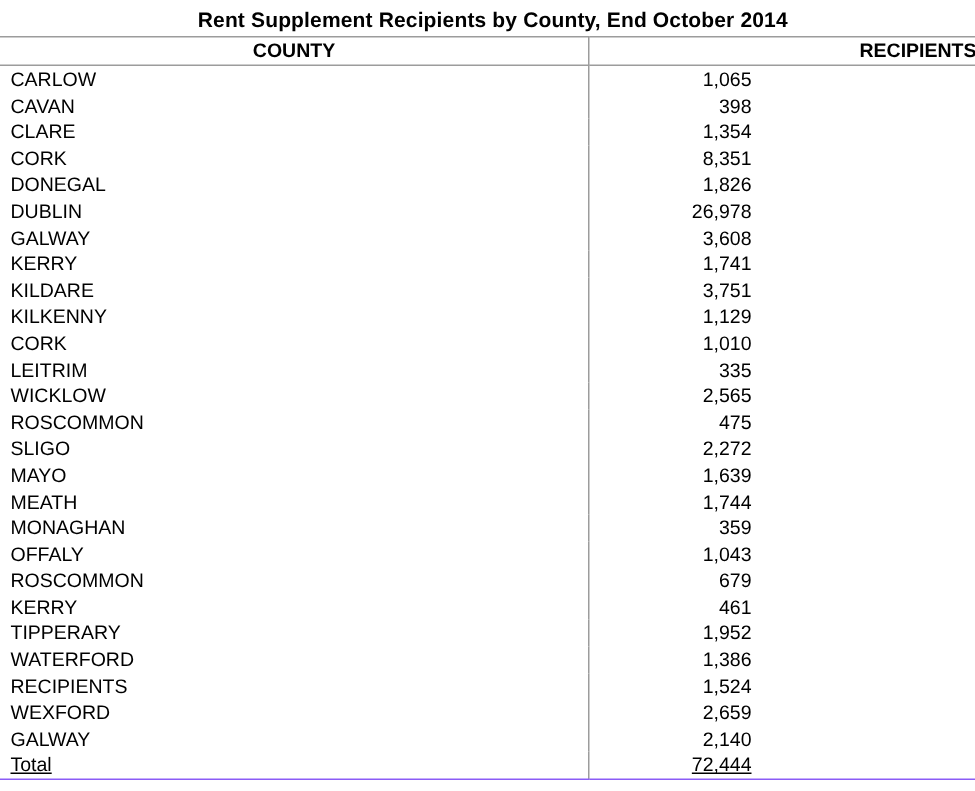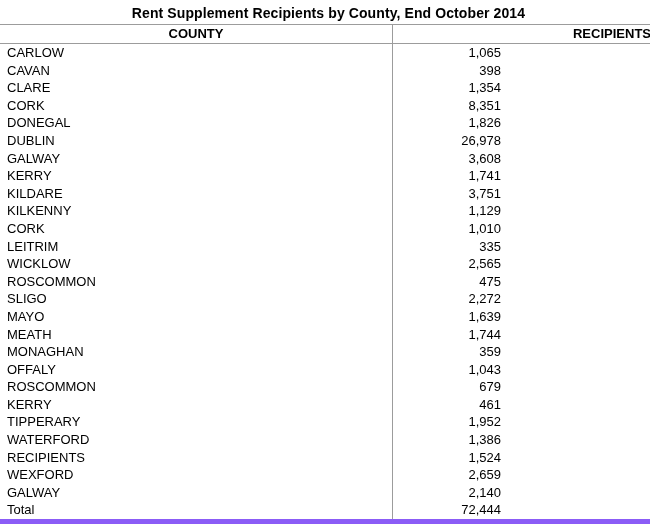--- a/index.html
+++ b/index.html
@@ -58,21 +58,22 @@
   }
   td.cell-county {
     padding-left: 7px;
     border-right: 1px solid #9c9c9c;
   }
   td.cell-recipients {
     text-align: right;
     padding-right: 172px;
   }
   tr.total-row td {
-    border-bottom: 5px solid #8b5cf6;
+    border-bottom: 1px solid #8b5cf6;
+    text-decoration: underline;
   }
 </style>
 </head>
 <body>
 
 <div class="page-title">Rent Supplement Recipients by County, End October 2014</div>
 
 <table class="data-table">
   <thead>
     <tr>

